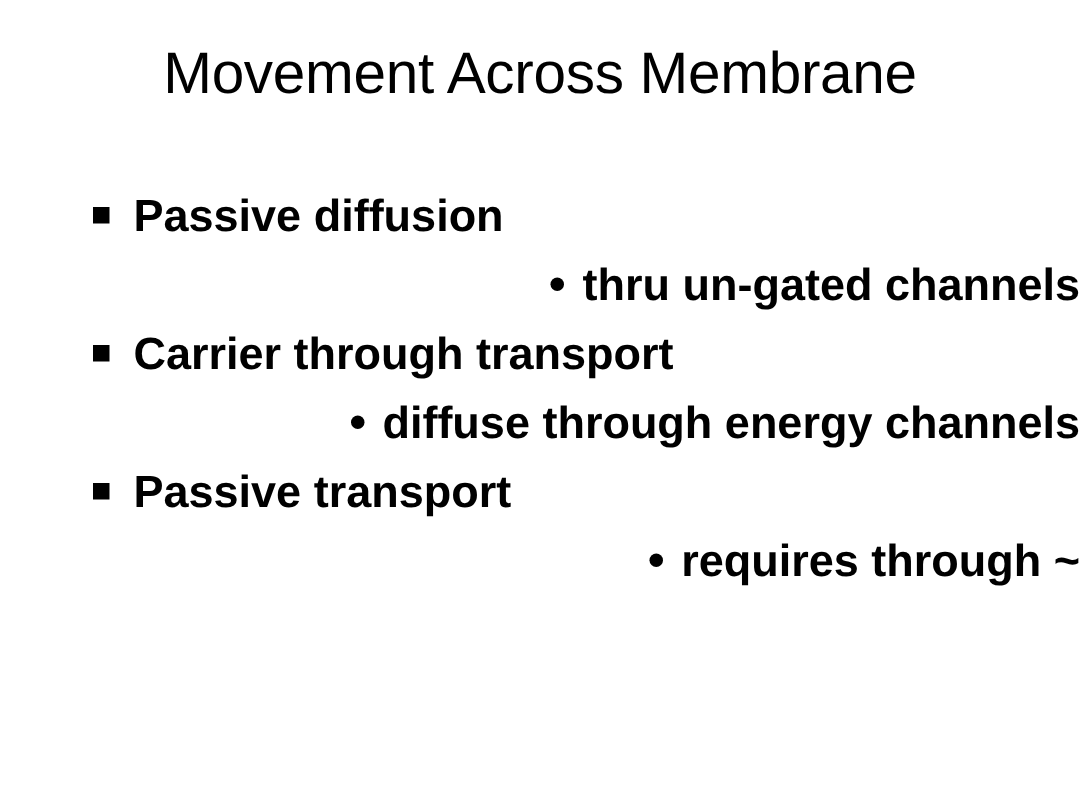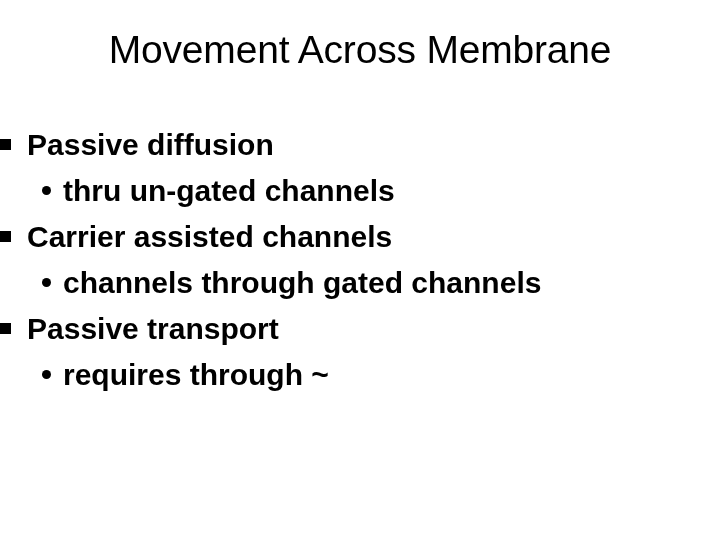--- a/index.html
+++ b/index.html
@@ -48,23 +48,25 @@
     display: flex;
     align-items: baseline;
     height: 46px;
     font-size: 30px;
     font-weight: 700;
     line-height: 46px;
     color: #000000;
     white-space: nowrap;
   }
   .bullet-row.level-1 {
+    padding-left: 62px;
   }
   .bullet-row.level-2 {
     padding-left: 42px;
+    justify-content: flex-end;
   }
 
   .marker {
     flex: 0 0 auto;
     display: inline-block;
     position: relative;
   }
   .marker-square {
     width: 11px;
     height: 11px;
@@ -103,26 +105,26 @@
       <span class="bullet-text">Passive diffusion</span>
     </div>
 
     <div class="bullet-row level-2">
       <span class="marker marker-dot"></span>
       <span class="bullet-text">thru un-gated channels</span>
     </div>
 
     <div class="bullet-row level-1">
       <span class="marker marker-square"></span>
-      <span class="bullet-text">Carrier assisted channels</span>
+      <span class="bullet-text">Carrier through transport</span>
     </div>
 
     <div class="bullet-row level-2">
       <span class="marker marker-dot"></span>
-      <span class="bullet-text">channels through gated channels</span>
+      <span class="bullet-text">diffuse through energy channels</span>
     </div>
 
     <div class="bullet-row level-1">
       <span class="marker marker-square"></span>
       <span class="bullet-text">Passive transport</span>
     </div>
 
     <div class="bullet-row level-2">
       <span class="marker marker-dot"></span>
       <span class="bullet-text">requires through ~</span>

